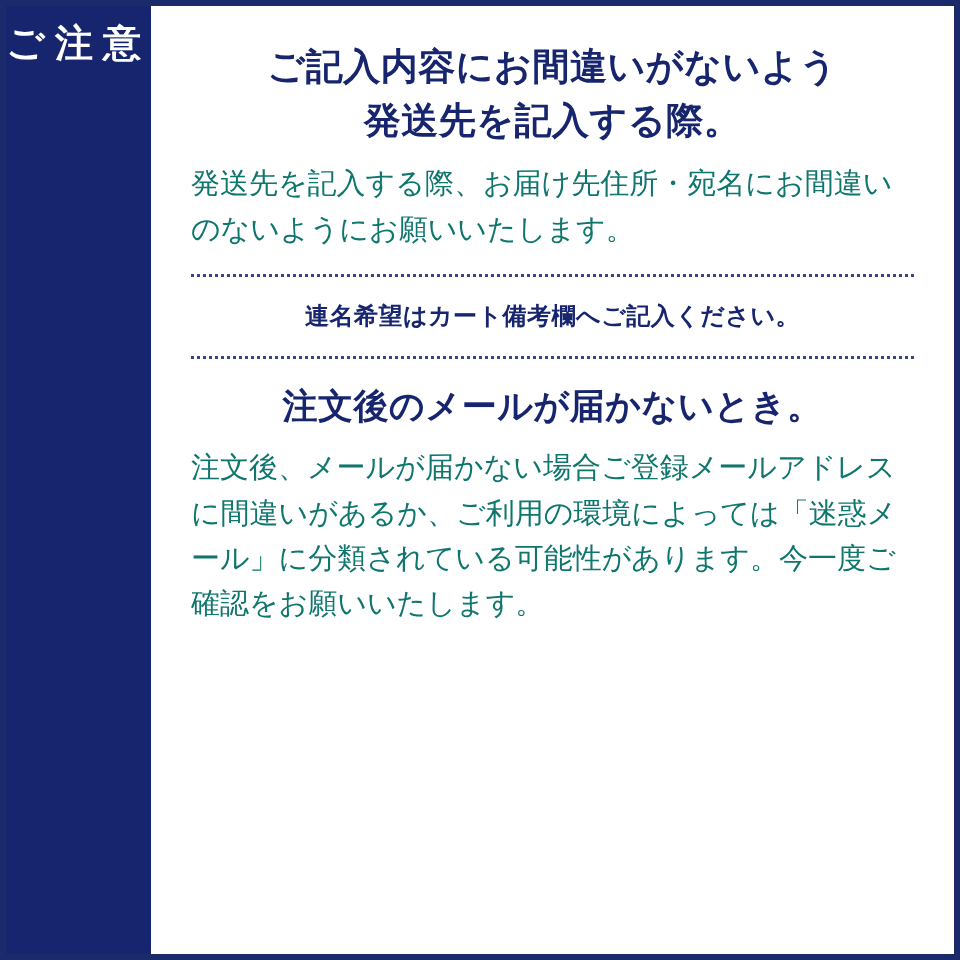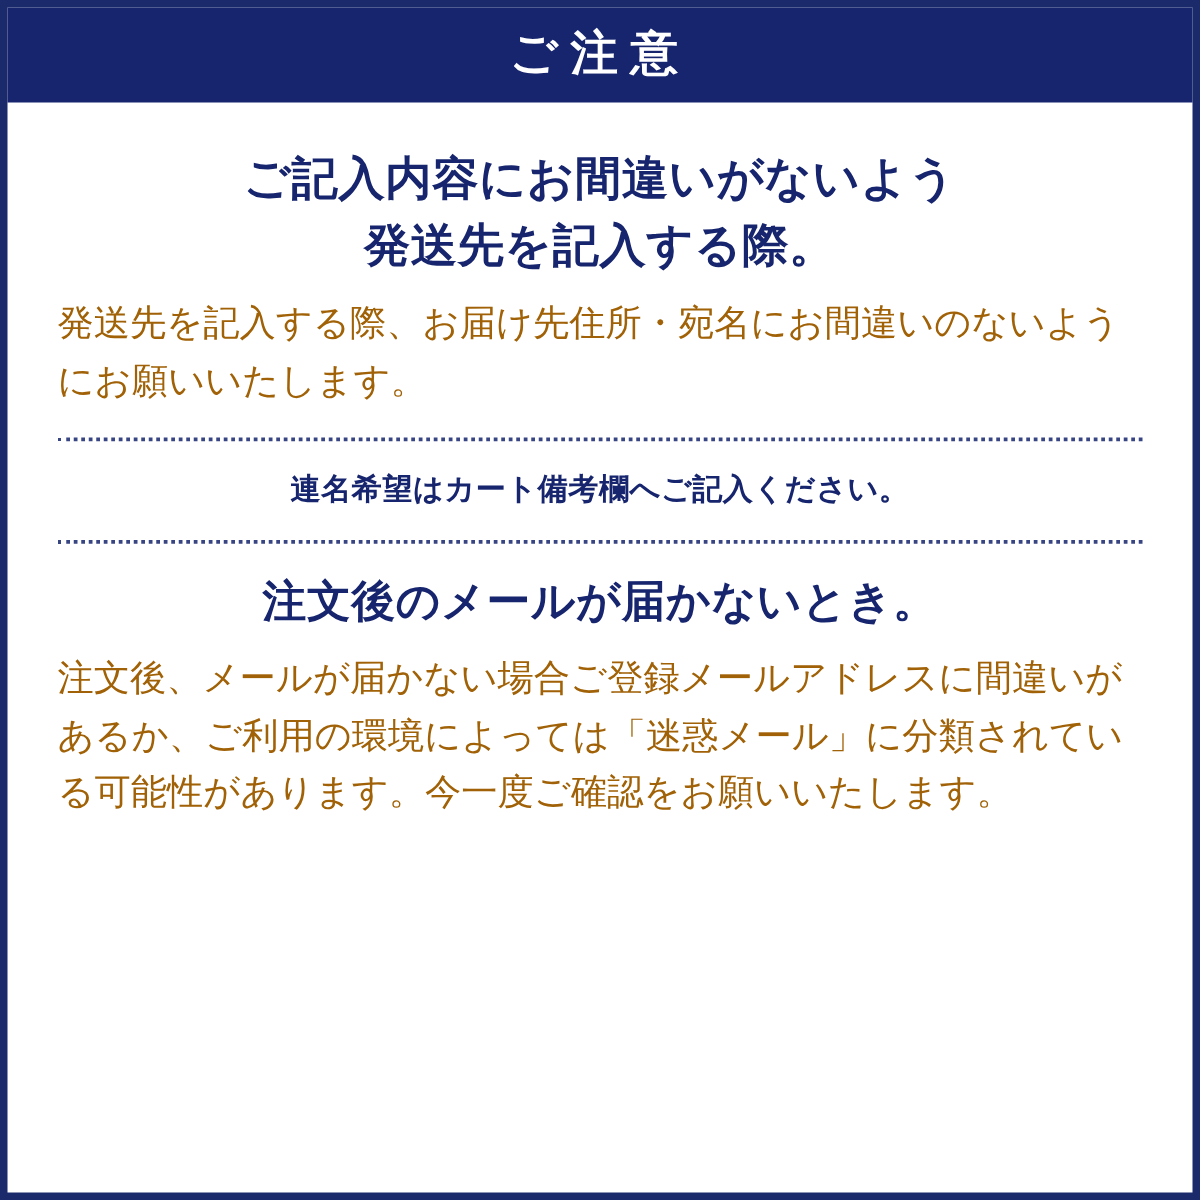--- a/index.html
+++ b/index.html
@@ -15,21 +15,20 @@
     overflow: hidden;
   }
   .page {
     position: relative;
     width: 960px;
     height: 960px;
     box-sizing: border-box;
     background: #ffffff;
     border: 6px solid #1b2a6b;
     display: flex;
-    flex-direction: column;
   }
   .header-band {
     background: #16256e;
     color: #ffffff;
     text-align: center;
     font-size: 38px;
     font-weight: bold;
     letter-spacing: 10px;
     padding: 18px 0 20px 0;
     line-height: 1.0;
@@ -47,21 +46,21 @@
   }
   .sec-title {
     color: #16256e;
     font-weight: bold;
     font-size: 37px;
     line-height: 1.45;
     text-align: center;
     letter-spacing: 0.5px;
   }
   .sec-body {
-    color: #a16207;
+    color: #0f766e;
     font-size: 29px;
     line-height: 1.56;
     margin-top: 14px;
     letter-spacing: 0px;
   }
   .divider {
     margin: 22px 0 0 0;
     height: 0;
     border-top: 3px dotted #16256e;
     opacity: 0.85;

